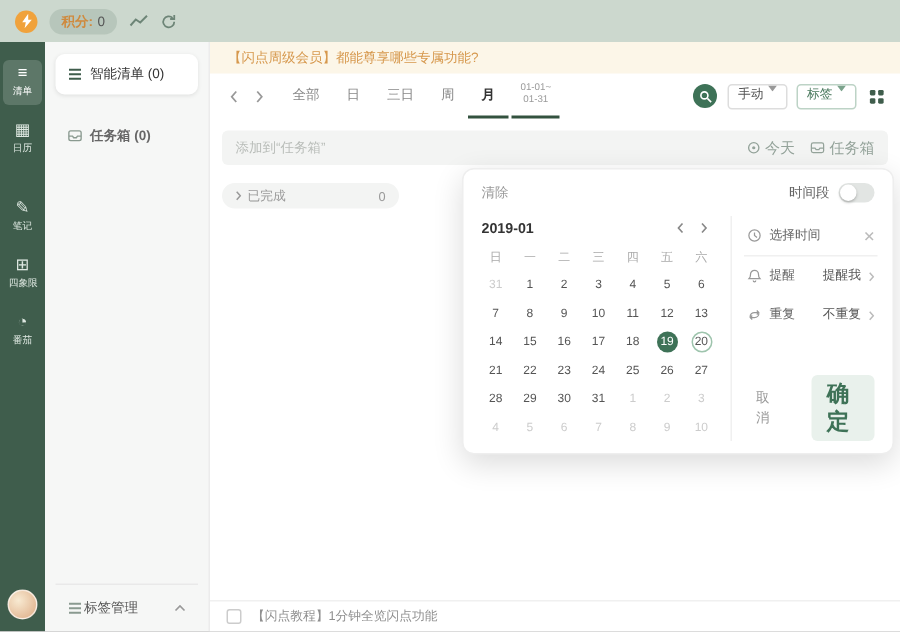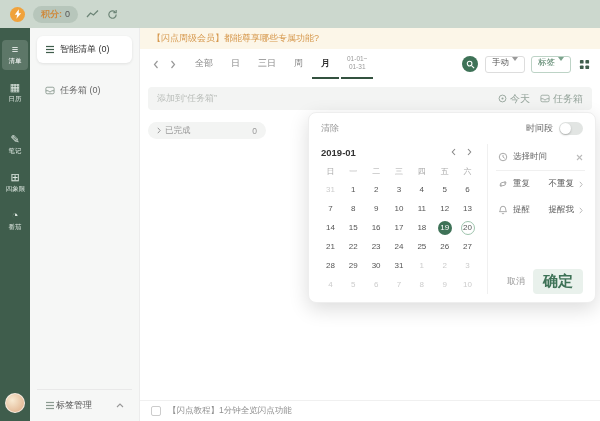--- a/index.html
+++ b/index.html
@@ -18,21 +18,21 @@
   .rail{width:30px;background:#3f5d4c;display:flex;flex-direction:column;align-items:center;padding:12px 0 8px;gap:8px;flex:0 0 auto;}
   .rail-item{display:flex;flex-direction:column;align-items:center;gap:1px;color:#dde7e0;width:26px;padding:4px 0;border-radius:4px;cursor:pointer;}
   .rail-item.active{background:rgba(255,255,255,.16);color:#fff;}
   .rail-item:nth-child(3){margin-top:14px;}
   .rail-ic{font-size:11px;line-height:1;}
   .rail-lb{font-size:7px;white-space:nowrap;transform:scale(.92);}
   .avatar{margin-top:auto;width:20px;height:20px;border-radius:50%;background:radial-gradient(circle at 35% 35%, #f8ead2, #ddab84);border:1px solid rgba(255,255,255,.65);cursor:pointer;}
   
   .sidebar{width:110px;background:#f6f7f6;border-right:1px solid #ececec;display:flex;flex-direction:column;padding:8px 7px 0;flex:0 0 auto;}
   .side-card{background:#fff;border-radius:6px;box-shadow:0 1px 3px rgba(0,0,0,.09);padding:7px 8px;display:flex;align-items:center;gap:5px;font-size:9px;color:#333;cursor:pointer;}
-  .side-row{display:flex;align-items:center;gap:5px;font-size:9px;color:#666;padding:7px 8px;cursor:pointer;}
+  .side-row{display:flex;align-items:center;gap:5px;font-size:9px;color:#666;padding:7px 8px;cursor:pointer;font-weight:bold;}
   .side-row.first{margin-top:14px;}
   .side-bottom{margin-top:auto;border-top:1px solid #e9e9e9;display:flex;align-items:center;gap:1px;padding:9px 8px;font-size:9px;color:#555;cursor:pointer;}
   
   .main{flex:1;display:flex;flex-direction:column;position:relative;background:#fff;min-width:0;}
   .banner{height:21px;background:#fcf6e8;color:#d6984d;font-size:9px;display:flex;align-items:center;padding:0 12px;}
   .toolbar{height:30px;display:flex;align-items:center;padding:0 10px 0 8px;gap:2px;}
   .nav-arrow{width:15px;height:20px;display:flex;align-items:center;justify-content:center;cursor:pointer;}
   .tabs{display:flex;align-items:stretch;height:30px;margin-left:4px;}
   .tab{font-size:9px;color:#888;padding:0 9px;display:flex;align-items:center;cursor:pointer;border-bottom:2px solid transparent;}
   .tab.active{color:#333;font-weight:700;border-bottom-color:#33523f;}
@@ -71,21 +71,21 @@
   .day.selected span{background:#3e7257;color:#fff;}
   .day.today span{border:1px solid #9ec4ad;}
   .vdiv{width:1px;background:#f0f0f0;margin:4px 8px 0;}
   .opts{flex:1;display:flex;flex-direction:column;padding-top:4px;min-width:0;}
   .opt-row{display:flex;align-items:center;gap:5px;font-size:8.5px;color:#666;padding:7px 2px;}
   .opt-row.first{border-bottom:1px solid #f0f0f0;}
   .opt-val{color:#555;white-space:nowrap;}
   .opt-ic{display:flex;flex:0 0 auto;}
   .x-btn{display:flex;cursor:pointer;}
   .chev{display:flex;}
-  .opt-foot{margin-top:auto;display:flex;align-items:center;justify-content:flex-end;gap:2px;padding:8px 2px 0;}
+  .opt-foot{margin-top:auto;display:flex;align-items:center;justify-content:flex-end;gap:18px;padding:8px 2px 0;}
   .btn-cancel{font-size:9px;color:#999;cursor:pointer;padding:3px 6px;}
   .btn-ok{font-size:15px;color:#3e7257;font-weight:700;background:#e9f1ec;border-radius:4px;padding:3px 10px;cursor:pointer;}
 </style>
 </head>
 <body>
 
 <div class="app">
 
   <div class="topbar">
     <div class="logo">
@@ -452,53 +452,53 @@
                     <g stroke="#bbb" stroke-width="1.1">
                       <line x1="1" y1="1" x2="6" y2="6"></line>
                       <line x1="6" y1="1" x2="1" y2="6"></line>
                     </g>
                   </svg>
               </span>
             </div>
             <div class="opt-row">
               <span class="opt-ic">
                 <svg width="10" height="10" viewBox="0 0 12 12">
+                    <path d="M6 1.5a3.2 3.2 0 0 1 3.2 3.2c0 2 .6 2.8 1.1 3.3H1.7c.5-.5 1.1-1.3 1.1-3.3A3.2 3.2 0 0 1 6 1.5z" stroke="#999" fill="none" stroke-width="1"></path>
+                    <path d="M5 9.6a1 1 0 0 0 2 0" stroke="#999" fill="none" stroke-width="1"></path>
+                  </svg>
+              </span>
+              <span>提醒</span>
+              <span class="spacer"></span>
+              <span class="opt-val">提醒我</span>
+              <span class="chev">
+                <svg width="4" height="7" viewBox="0 0 4 7">
+                    <polyline points="0.8,0.8 3.2,3.5 0.8,6.2" stroke="#bbb" fill="none" stroke-width="1"></polyline>
+                  </svg>
+              </span>
+            </div>
+            <div class="opt-row">
+              <span class="opt-ic">
+                <svg width="10" height="10" viewBox="0 0 12 12">
                     <g stroke="#999" fill="none" stroke-width="1">
                       <path d="M2.5 7.5a3.5 3.5 0 0 1 3.5-3.5h3.2"></path>
                       <path d="M7.8 2.4l1.6 1.6-1.6 1.6"></path>
                       <path d="M9.5 4.5A3.5 3.5 0 0 1 6 8h-3.2"></path>
                       <path d="M4.2 9.6L2.6 8l1.6-1.6"></path>
                     </g>
                   </svg>
               </span>
               <span>重复</span>
               <span class="spacer"></span>
               <span class="opt-val">不重复</span>
               <span class="chev">
                 <svg width="4" height="7" viewBox="0 0 4 7">
                     <polyline points="0.8,0.8 3.2,3.5 0.8,6.2" stroke="#bbb" fill="none" stroke-width="1"></polyline>
                   </svg>
               </span>
             </div>
-            <div class="opt-row">
-              <span class="opt-ic">
-                <svg width="10" height="10" viewBox="0 0 12 12">
-                    <path d="M6 1.5a3.2 3.2 0 0 1 3.2 3.2c0 2 .6 2.8 1.1 3.3H1.7c.5-.5 1.1-1.3 1.1-3.3A3.2 3.2 0 0 1 6 1.5z" stroke="#999" fill="none" stroke-width="1"></path>
-                    <path d="M5 9.6a1 1 0 0 0 2 0" stroke="#999" fill="none" stroke-width="1"></path>
-                  </svg>
-              </span>
-              <span>提醒</span>
-              <span class="spacer"></span>
-              <span class="opt-val">提醒我</span>
-              <span class="chev">
-                <svg width="4" height="7" viewBox="0 0 4 7">
-                    <polyline points="0.8,0.8 3.2,3.5 0.8,6.2" stroke="#bbb" fill="none" stroke-width="1"></polyline>
-                  </svg>
-              </span>
-            </div>
             <div class="opt-foot">
               <span class="btn-cancel">取消</span>
               <span class="btn-ok">确定</span>
             </div>
           </div>
         </div>
       </div>
 
     </main>
   </div>

